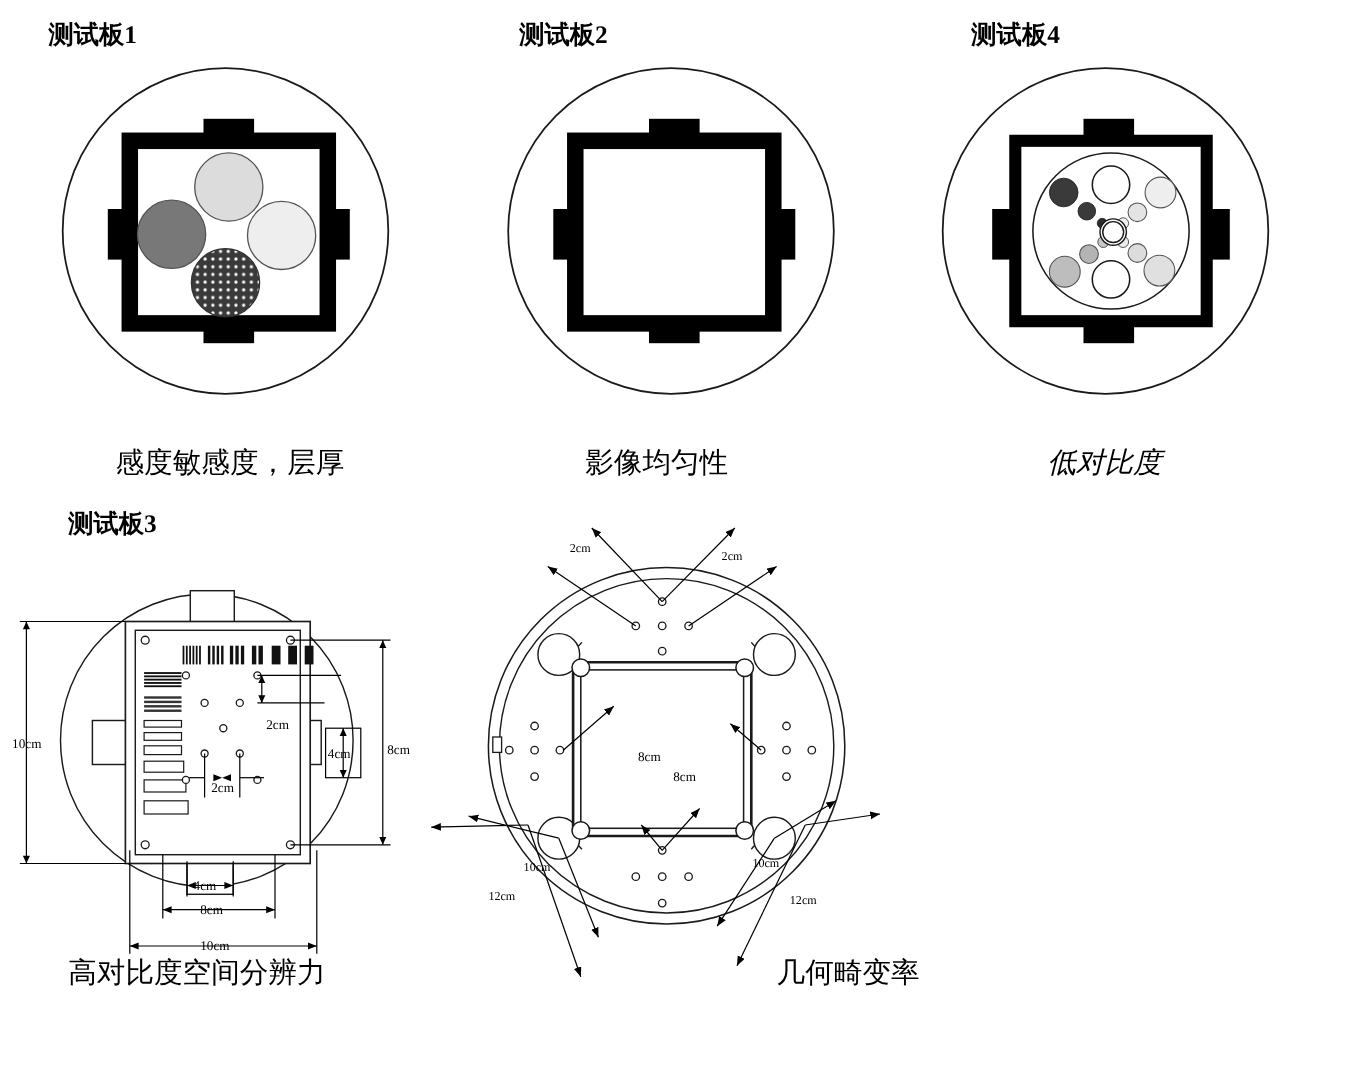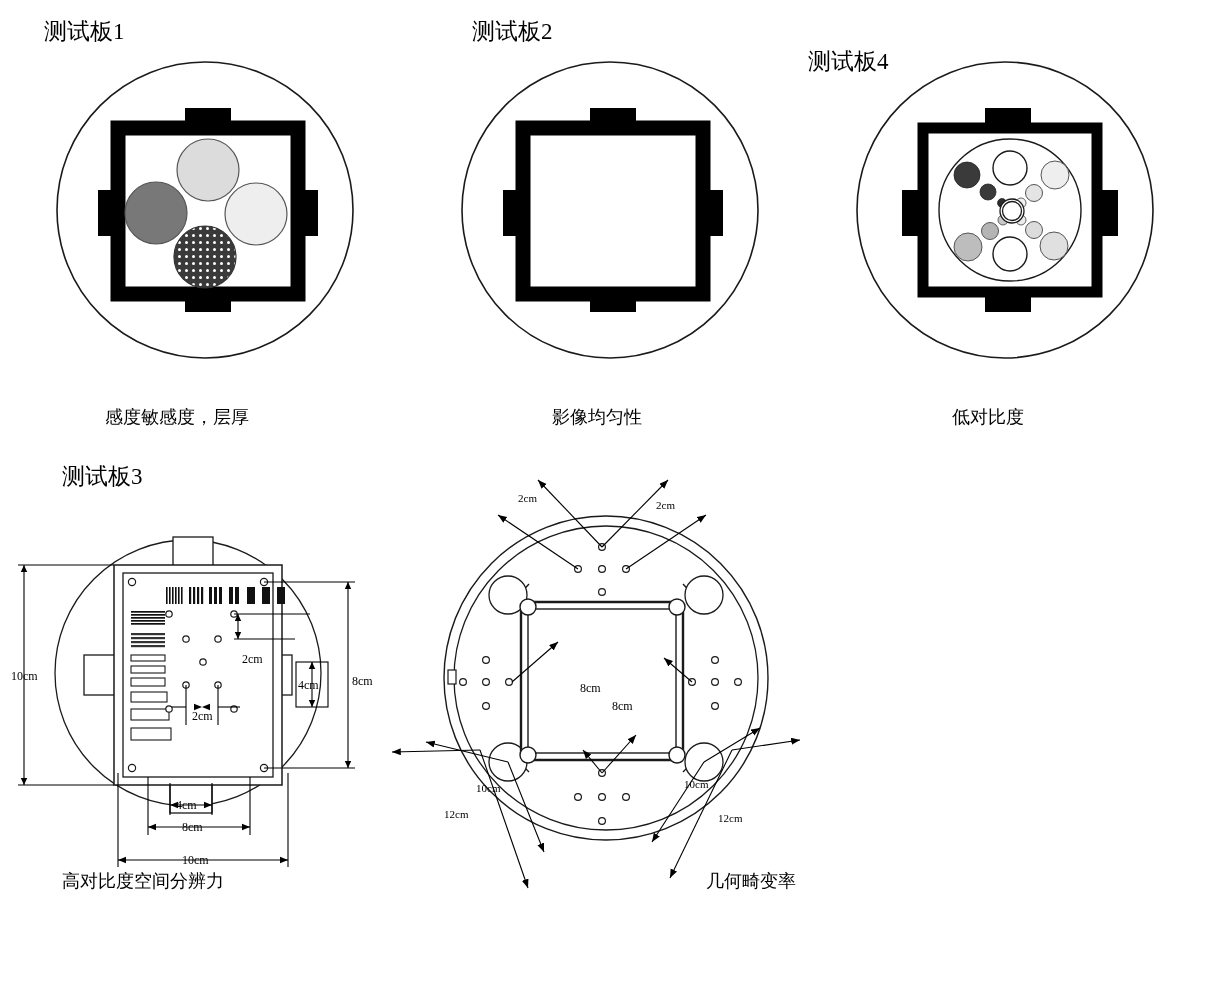--- a/index.html
+++ b/index.html
@@ -7,23 +7,24 @@
   body{
     width:1226px;height:988px;position:relative;
     font-family:"Liberation Serif","DejaVu Serif",serif;
     color:#000;overflow:hidden;
   }
   .panel{position:absolute;}
   .ptitle{
     position:absolute;font-size:23px;line-height:1;
     font-family:"Liberation Serif","DejaVu Serif",serif;
     white-space:nowrap;
+    font-weight:bold;
   }
   .pcaption{
-    position:absolute;font-size:18px;line-height:1;
+    position:absolute;font-size:26px;line-height:1;
     font-family:"Liberation Serif","DejaVu Serif",serif;
     white-space:nowrap;
   }
   svg{display:block;overflow:visible;}
   text{font-family:"Liberation Serif","DejaVu Serif",serif;}
 </style>
 </head>
 <body>
 
 <div class="ptitle" style="left:44px;top:20px;">测试板1</div>
@@ -57,23 +58,23 @@
   <circle cx="155" cy="160" r="148" fill="#fff" stroke="#1a1a1a" stroke-width="1.6"></circle>
   <g>
     <rect x="135" y="58" width="46" height="24" fill="#000"></rect>
     <rect x="135" y="238" width="46" height="24" fill="#000"></rect>
     <rect x="48" y="140" width="24" height="46" fill="#000"></rect>
     <rect x="244" y="140" width="24" height="46" fill="#000"></rect>
   </g>
   <rect x="68" y="78" width="180" height="166" fill="#fff" stroke="#000" stroke-width="15"></rect>
 </svg>
 </div>
-<div class="pcaption" style="left:552px;top:408px;">影像均匀性</div>
-
-<div class="ptitle" style="left:808px;top:20px;margin-top:30px;">测试板4</div>
+<div class="pcaption" style="left:532px;top:408px;">影像均匀性</div>
+
+<div class="ptitle" style="left:883px;top:20px;">测试板4</div>
 <div class="panel" style="left:850px;top:50px;">
 <svg width="310" height="330" viewBox="0 0 310 330">
   <circle cx="155" cy="160" r="148" fill="#fff" stroke="#1a1a1a" stroke-width="1.6"></circle>
   <g>
     <rect x="135" y="58" width="46" height="22" fill="#000"></rect>
     <rect x="135" y="240" width="46" height="22" fill="#000"></rect>
     <rect x="52" y="140" width="22" height="46" fill="#000"></rect>
     <rect x="246" y="140" width="22" height="46" fill="#000"></rect>
   </g>
   <rect x="73" y="78" width="174" height="164" fill="#fff" stroke="#000" stroke-width="11"></rect>
@@ -95,21 +96,21 @@
   <circle cx="184" cy="180" r="8.5" fill="#dcdcdc" stroke="#555" stroke-width="1"></circle>
   <circle cx="171" cy="170" r="5" fill="#ebebeb" stroke="#555" stroke-width="0.9"></circle>
 
   <circle cx="160" cy="118" r="17" fill="#fff" stroke="#1a1a1a" stroke-width="1.4"></circle>
   <circle cx="160" cy="204" r="17" fill="#fff" stroke="#1a1a1a" stroke-width="1.4"></circle>
 
   <circle cx="162" cy="161" r="12" fill="#fff" stroke="#1a1a1a" stroke-width="1.3"></circle>
   <circle cx="162" cy="161" r="9.5" fill="#fff" stroke="#1a1a1a" stroke-width="1.3"></circle>
 </svg>
 </div>
-<div class="pcaption" style="left:952px;top:408px;">低对比度</div>
+<div class="pcaption" style="left:952px;top:408px;font-style:italic;">低对比度</div>
 
 <div class="ptitle" style="left:62px;top:465px;">测试板3</div>
 <div class="panel" style="left:10px;top:515px;">
 <svg width="380" height="370" viewBox="0 0 380 370">
   <circle cx="178" cy="158" r="133" fill="#fff" stroke="#1a1a1a" stroke-width="1.3"></circle>
   <rect x="163" y="22" width="40" height="30" fill="#fff" stroke="#1a1a1a" stroke-width="1.3"></rect>
   <rect x="74" y="140" width="32" height="40" fill="#fff" stroke="#1a1a1a" stroke-width="1.3"></rect>
   <rect x="160" y="268" width="42" height="30" fill="#fff" stroke="#1a1a1a" stroke-width="1.3"></rect>
   <rect x="250" y="140" width="32" height="40" fill="#fff" stroke="#1a1a1a" stroke-width="1.3"></rect>
   <rect x="104" y="50" width="168" height="220" fill="#fff" stroke="#1a1a1a" stroke-width="1.5"></rect>

